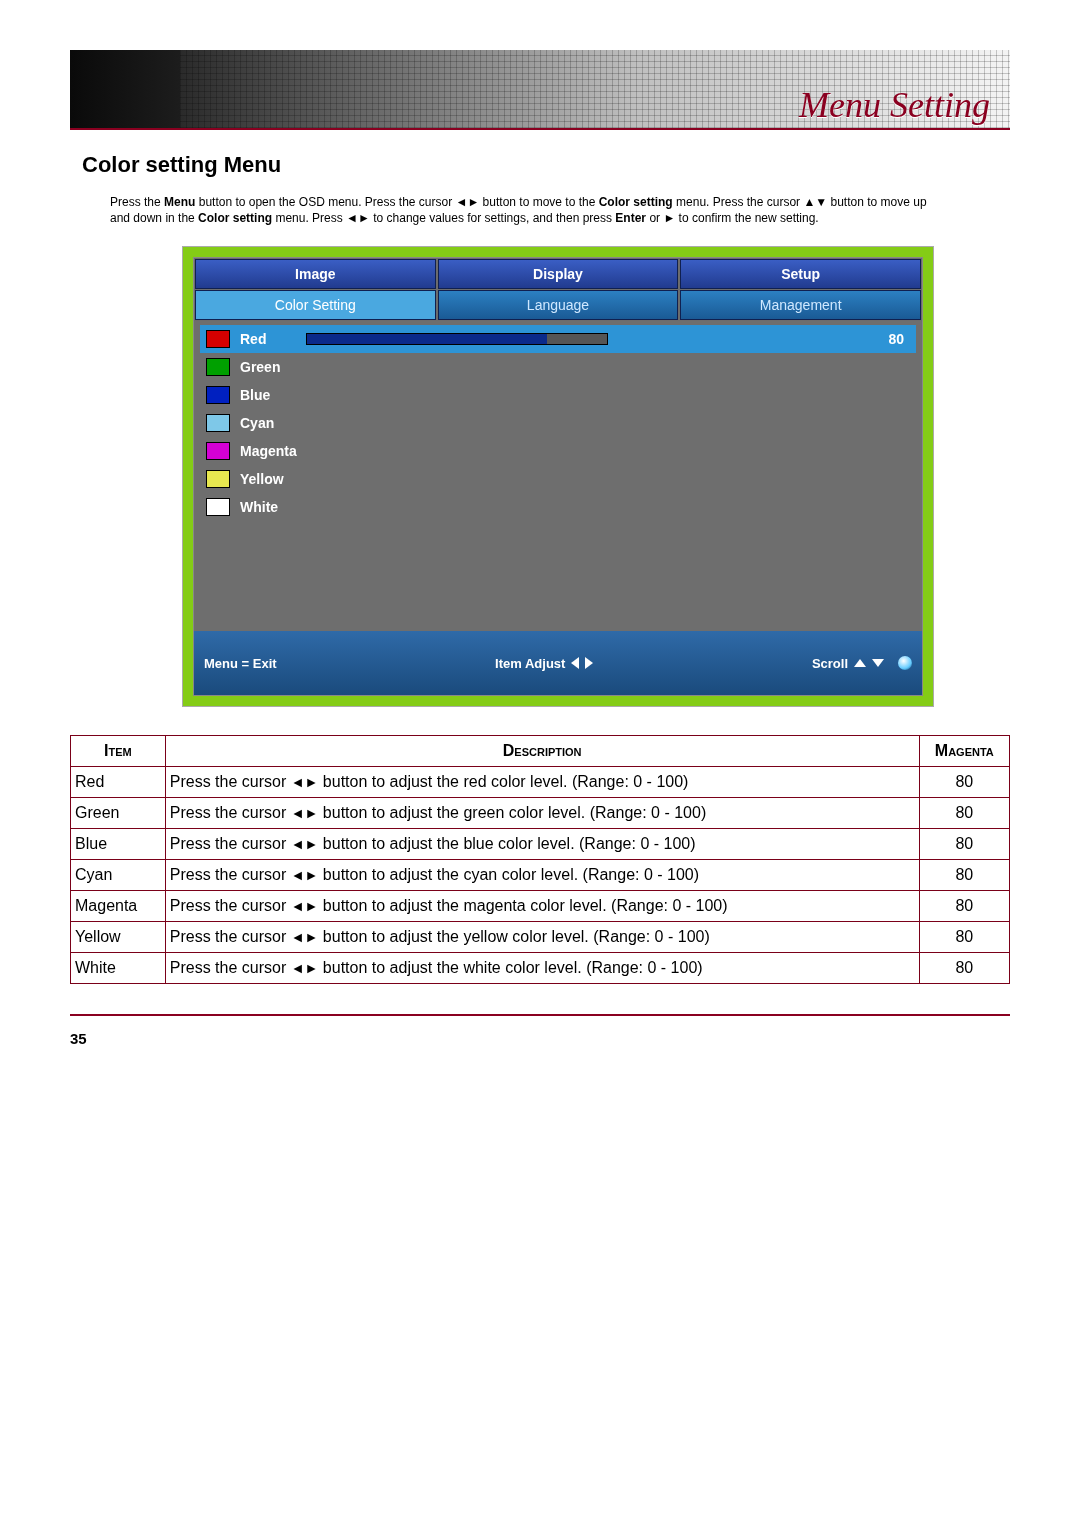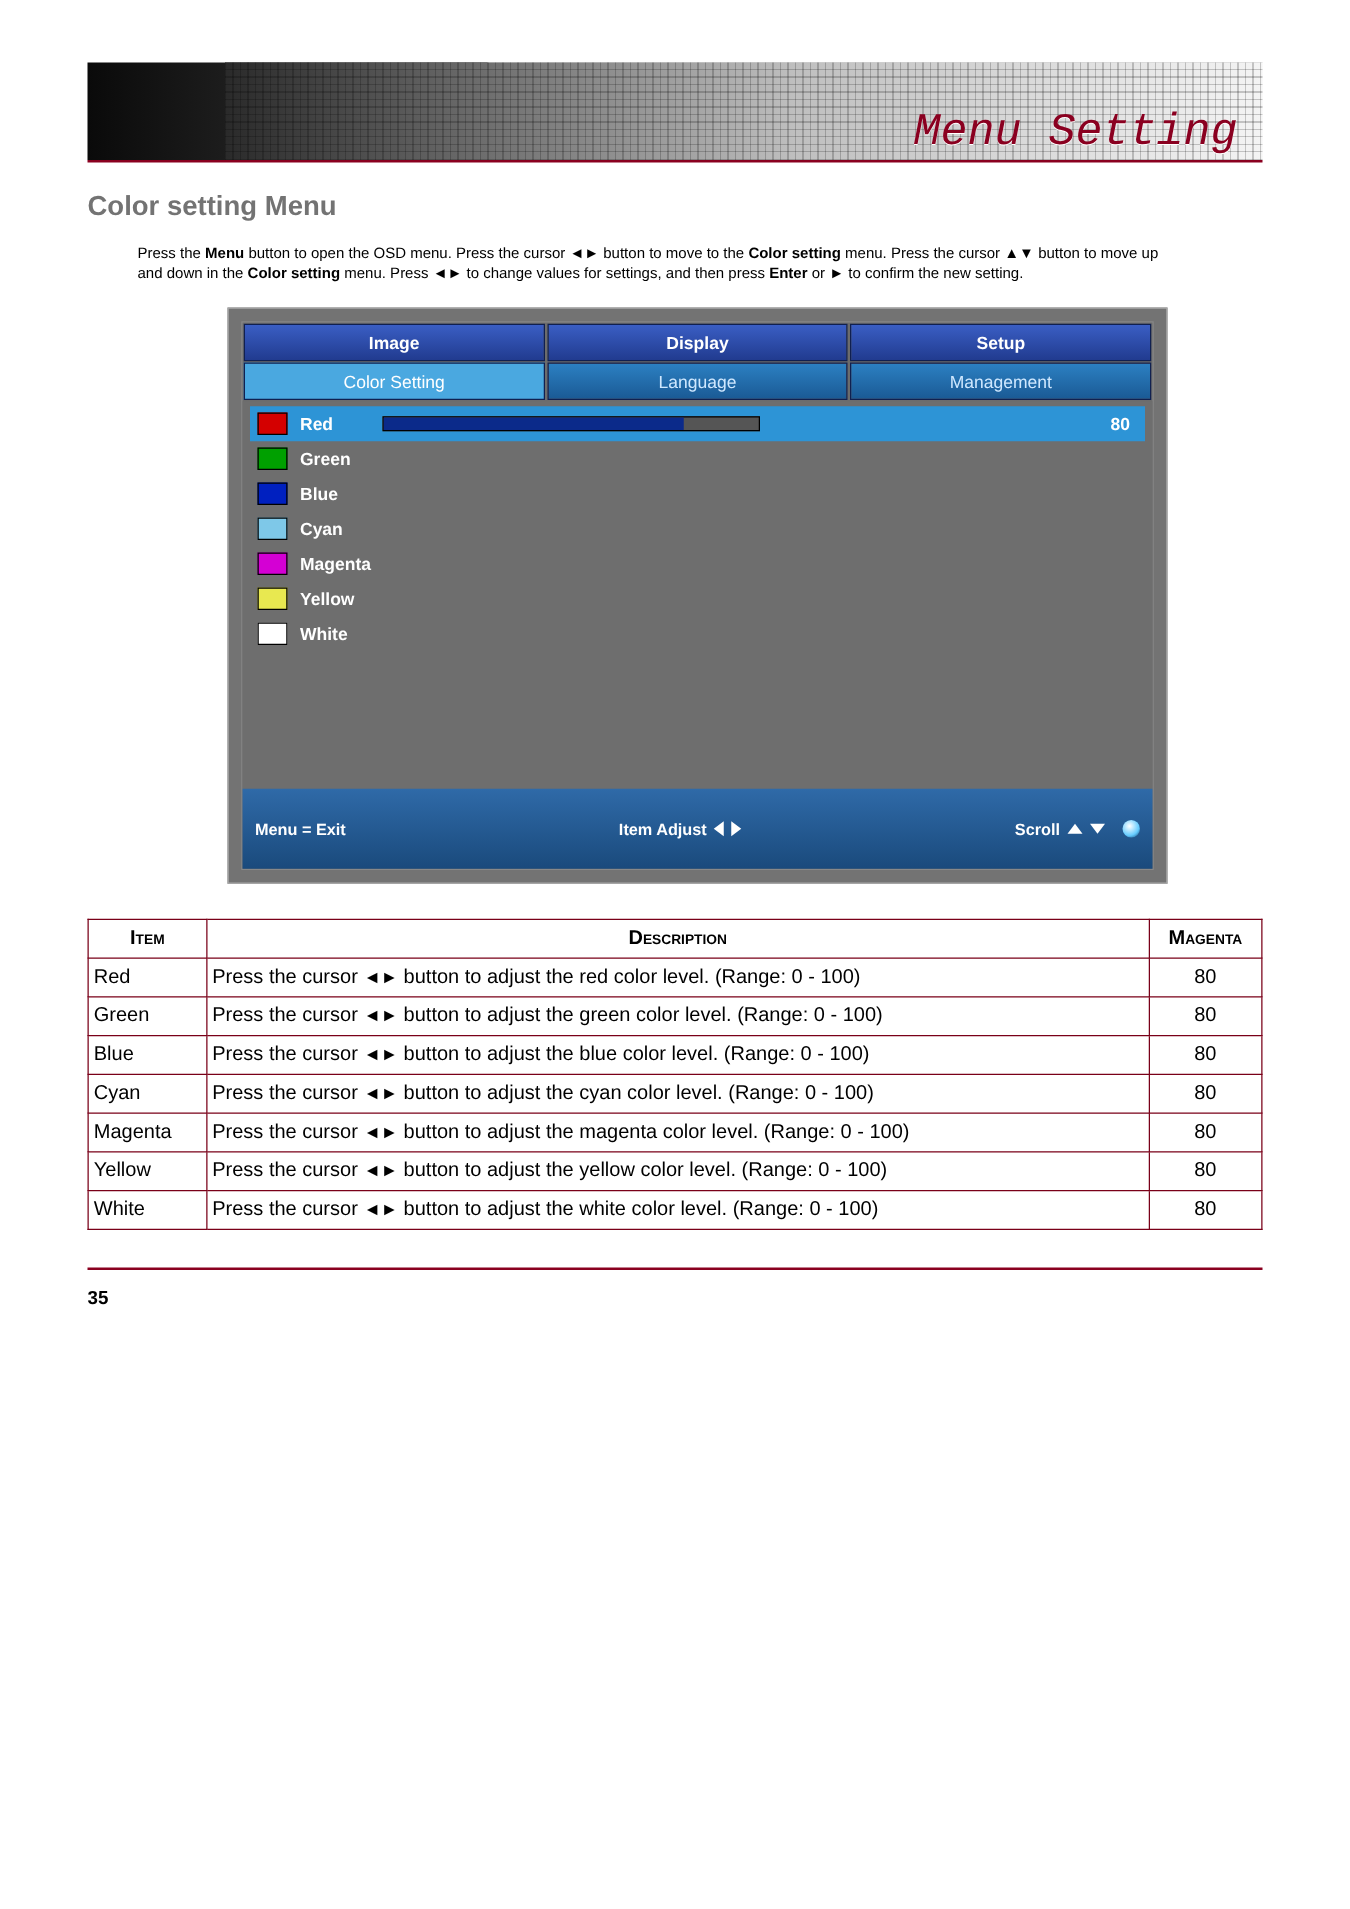--- a/index.html
+++ b/index.html
@@ -9,31 +9,31 @@
 
   
   .banner{height:78px;position:relative;border-bottom:2px solid #8a0020;}
   .banner-dark{position:absolute;left:0;top:0;width:320px;height:100%;
     background:linear-gradient(90deg,#0a0a0a 0%,#404040 100%);}
   .banner-grid{position:absolute;left:110px;top:0;right:0;height:100%;
     background:
       repeating-linear-gradient(0deg,rgba(0,0,0,0.2) 0 1px,transparent 1px 6px),
       repeating-linear-gradient(90deg,rgba(0,0,0,0.2) 0 1px,transparent 1px 6px),
       linear-gradient(90deg,#2a2a2a 0%,#bfbfbf 55%,#f4f4f4 100%);}
-  .banner-title{position:absolute;right:20px;bottom:2px;font-family:Liberation Mono, monospace;
+  .banner-title{position:absolute;right:20px;bottom:2px;font-family:Liberation Serif, serif;
     font-style:italic;font-size:36px;color:#8a0020;text-shadow:0 1px 0 #fff;}
 
-  .section-title{color:#737373;font-weight:bold;font-size:22px;margin:22px 0 16px 0;}
+  .section-title{color:#000000;font-weight:bold;font-size:22px;margin:22px 0 16px 12px;}
 
   .intro{font-size:12px;line-height:1.35;margin:0 0 20px 40px;width:830px;}
   .intro b{font-weight:bold;}
   .arrow-lr,.arrow-ud,.arrow-r{font-family:Arial,sans-serif;display:inline-block;}
 
   
-  .osd-wrap{width:730px;margin:0 0 28px 112px;background:#737373;border:1px solid #aaa;padding:10px;}
+  .osd-wrap{width:730px;margin:0 0 28px 112px;background:#84cc16;border:1px solid #aaa;padding:10px;}
   .osd{border:1px solid #888;background:#6c6c6c;}
   .osd-tabs{display:flex;}
   .osd-tabs .col{flex:1;}
   .tab{height:28px;line-height:28px;text-align:center;color:#fff;font-size:14px;font-weight:bold;
     background:linear-gradient(#3a5ec4,#213b8f);border:1px solid #102050;margin:1px;}
   .tab.label{background:linear-gradient(#2c80c2,#1a5a95);color:#cfe8ff;font-weight:normal;}
   .tab.current{background:#4aa8e0;color:#fff;}
   .osd-body{background:#6e6e6e;padding:4px 6px 110px 6px;}
   .osd-row{display:flex;align-items:center;height:28px;color:#fff;font-size:14px;font-weight:bold;}
   .osd-row.sel{background:#2d94d6;}

